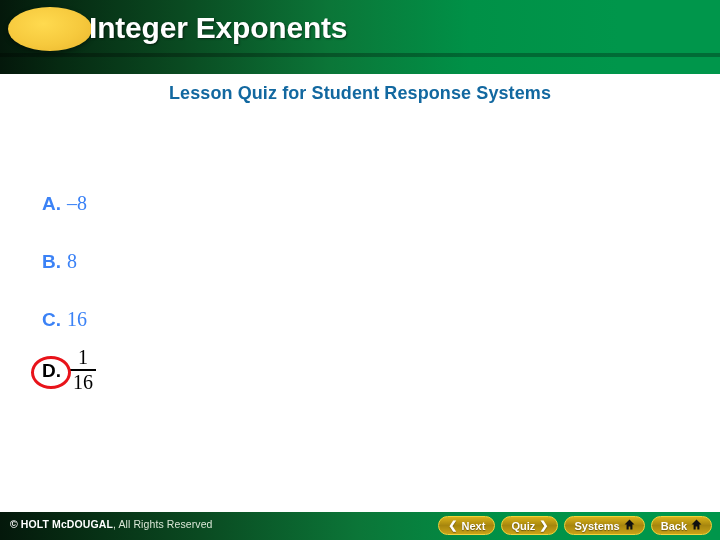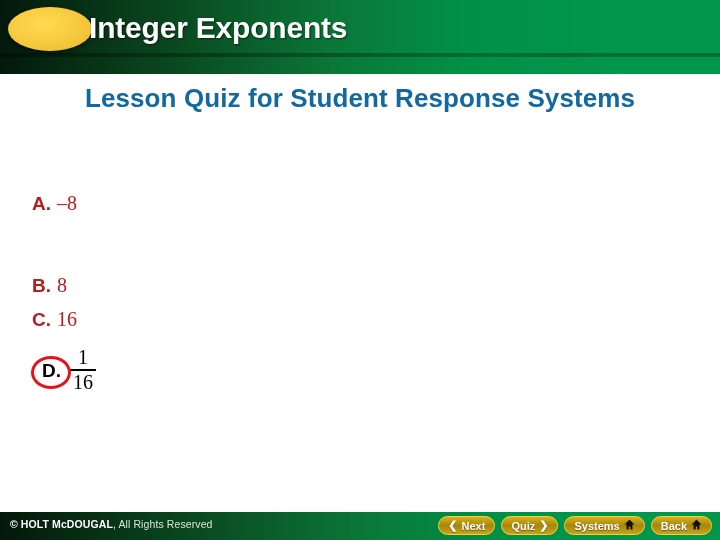--- a/index.html
+++ b/index.html
@@ -71,21 +71,21 @@
     white-space: nowrap;
   }
 
   
   #subtitle {
     position: absolute;
     left: 0;
     top: 83px;
     width: 720px;
     text-align: center;
-    font-size: 26px;
+    font-size: 18px;
     font-weight: bold;
     color: #1268a0;
     letter-spacing: 0.1px;
   }
 
   #question {
     position: absolute;
     left: 42px;
     top: 138px;
     font-size: 20px;
@@ -97,39 +97,39 @@
   #question .exp {
     font-family: "Liberation Serif", serif;
     font-weight: normal;
     font-size: 13px;
     vertical-align: super;
     line-height: 0;
   }
 
   .choice {
     position: absolute;
-    left: 32px;
+    left: 42px;
     font-size: 19px;
-    color: #b91c1c;
+    color: #3b82f6;
     white-space: nowrap;
   }
   .choice .letter {
     font-weight: bold;
     font-family: "Liberation Sans", sans-serif;
     font-size: 19px;
   }
   .choice .val {
     font-family: "Liberation Serif", serif;
     font-weight: normal;
     font-size: 20px;
     margin-left: 6px;
   }
 
   #choice-a { top: 192px; }
-  #choice-b { top: 250px; margin-top: 24px; }
+  #choice-b { top: 250px; }
   #choice-c { top: 308px; }
 
   
   #choice-d {
     position: absolute;
     left: 42px;
     top: 348px;
     display: flex;
     align-items: center;
     white-space: nowrap;

